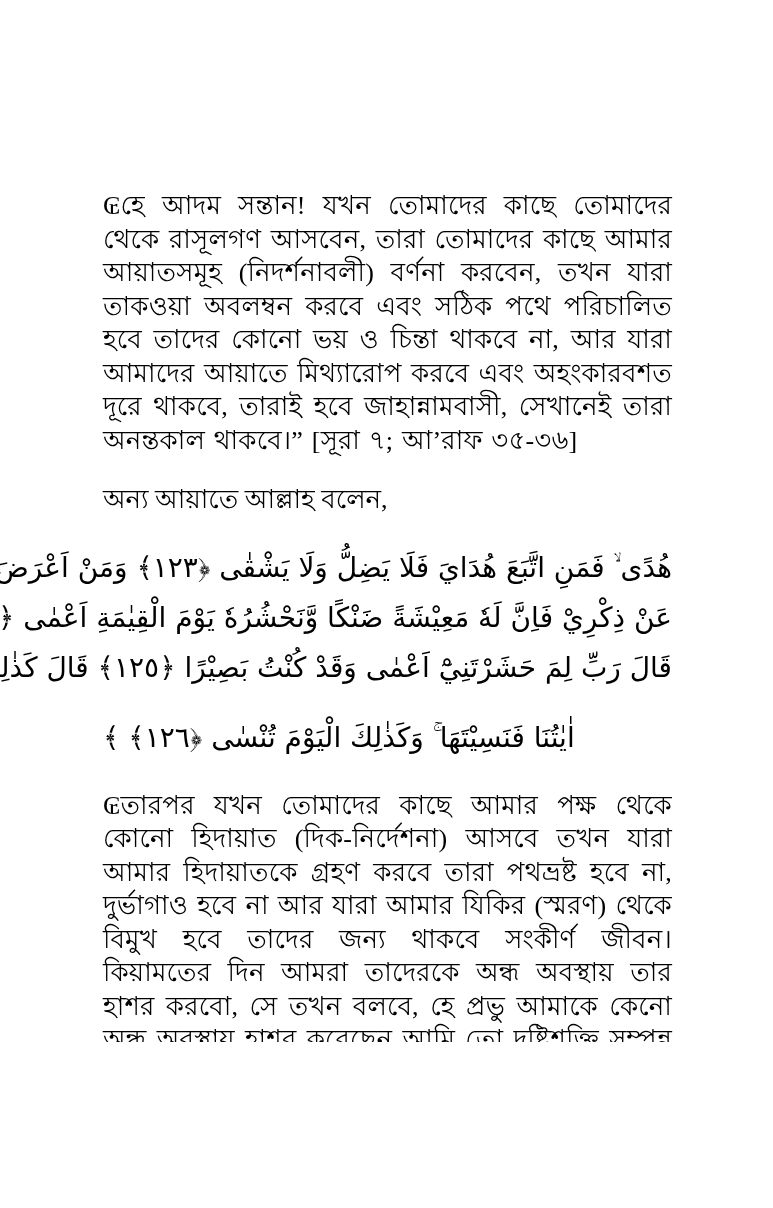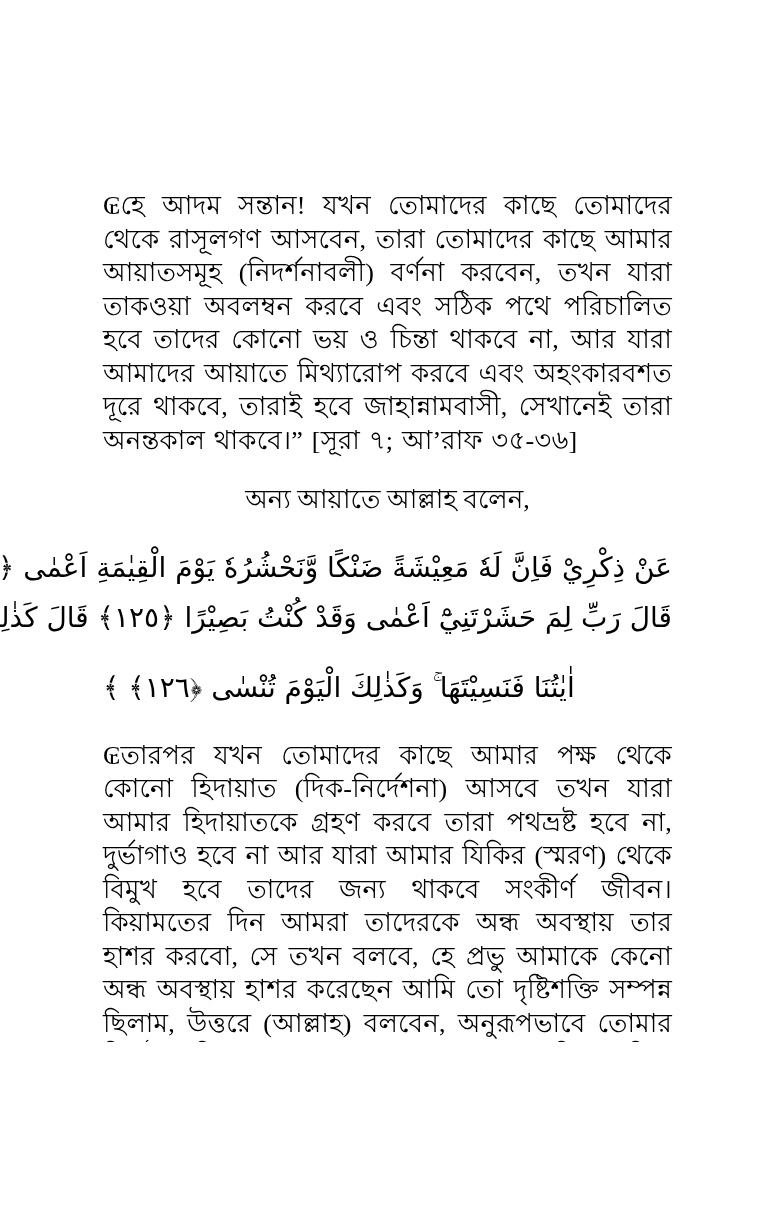--- a/index.html
+++ b/index.html
@@ -29,21 +29,21 @@
     line-height: 33.5px;
     text-align: justify;
     text-align-last: left;
     letter-spacing: 0.2px;
     word-spacing: 2px;
   }
   .bn-intro {
     font-size: 26px;
     line-height: 33.5px;
     margin-top: 16px;
-    text-align: center;
+    text-align: left;
   }
   .arabic-block {
     direction: rtl;
     margin-top: 5px;
     margin-bottom: 7px;
     font-family: "DejaVu Sans", sans-serif;
     font-size: 28px;
     line-height: 50px;
     color: #000000;
   }
@@ -75,20 +75,21 @@
 <body>
 
 <div class="page">
   <div class="content">
 
     <p class="bn-para">₢হে আদম সন্তান! যখন তোমাদের কাছে তোমাদের থেকে রাসূলগণ আসবেন, তারা তোমাদের কাছে আমার আয়াতসমূহ (নিদর্শনাবলী) বর্ণনা করবেন, তখন যারা তাকওয়া অবলম্বন করবে এবং সঠিক পথে পরিচালিত হবে তাদের কোনো ভয় ও চিন্তা থাকবে না, আর যারা আমাদের আয়াতে মিথ্যারোপ করবে এবং অহংকারবশত দূরে থাকবে, তারাই হবে জাহান্নামবাসী, সেখানেই তারা অনন্তকাল থাকবে।” [সূরা ৭; আ’রাফ ৩৫-৩৬]</p>
 
     <p class="bn-intro">অন্য আয়াতে আল্লাহ বলেন,</p>
 
     <div class="arabic-block">
+      <div class="arabic-line">هُدًى ۙ فَمَنِ اتَّبَعَ هُدَايَ فَلَا يَضِلُّ وَلَا يَشْقٰى ﴿١٢٣﴾ وَمَنْ اَعْرَضَ</div>
       <div class="arabic-line">عَنْ ذِكْرِيْ فَاِنَّ لَهٗ مَعِيْشَةً ضَنْكًا وَّنَحْشُرُهٗ يَوْمَ الْقِيٰمَةِ اَعْمٰى ﴿١٢٤﴾</div>
       <div class="arabic-line">قَالَ رَبِّ لِمَ حَشَرْتَنِيْٓ اَعْمٰى وَقَدْ كُنْتُ بَصِيْرًا ﴿١٢٥﴾ قَالَ كَذٰلِكَ اَتَتْكَ</div>
       <div class="arabic-line last-line">اٰيٰتُنَا فَنَسِيْتَهَا ۚ وَكَذٰلِكَ الْيَوْمَ تُنْسٰى ﴿١٢٦﴾ ﴾</div>
     </div>
 
     <p class="bn-para">₢তারপর যখন তোমাদের কাছে আমার পক্ষ থেকে কোনো হিদায়াত (দিক-নির্দেশনা) আসবে তখন যারা আমার হিদায়াতকে গ্রহণ করবে তারা পথভ্রষ্ট হবে না, দুর্ভাগাও হবে না আর যারা আমার যিকির (স্মরণ) থেকে বিমুখ হবে তাদের জন্য থাকবে সংকীর্ণ জীবন। কিয়ামতের দিন আমরা তাদেরকে অন্ধ অবস্থায় তার হাশর করবো, সে তখন বলবে, হে প্রভু আমাকে কেনো অন্ধ অবস্থায় হাশর করেছেন আমি তো দৃষ্টিশক্তি সম্পন্ন ছিলাম, উত্তরে (আল্লাহ) বলবেন, অনুরূপভাবে তোমার নিকট (দুনিয়াতে) আমার আয়াতসমূহ এসেছিলো কিন্তু তুমি তা ছেড়ে বসেছিলে, ঠিক আজকের দিনে তোমাকেও ছেড়ে রাখা হবে।” [সূরা ২০; ত্বাহা ১২৩-১২৬] এখানে تُنْسٰى শব্দের অর্থ ‘ফেলে রাখা হবে’।</p>
 
   </div>
 
   <div class="footer">

